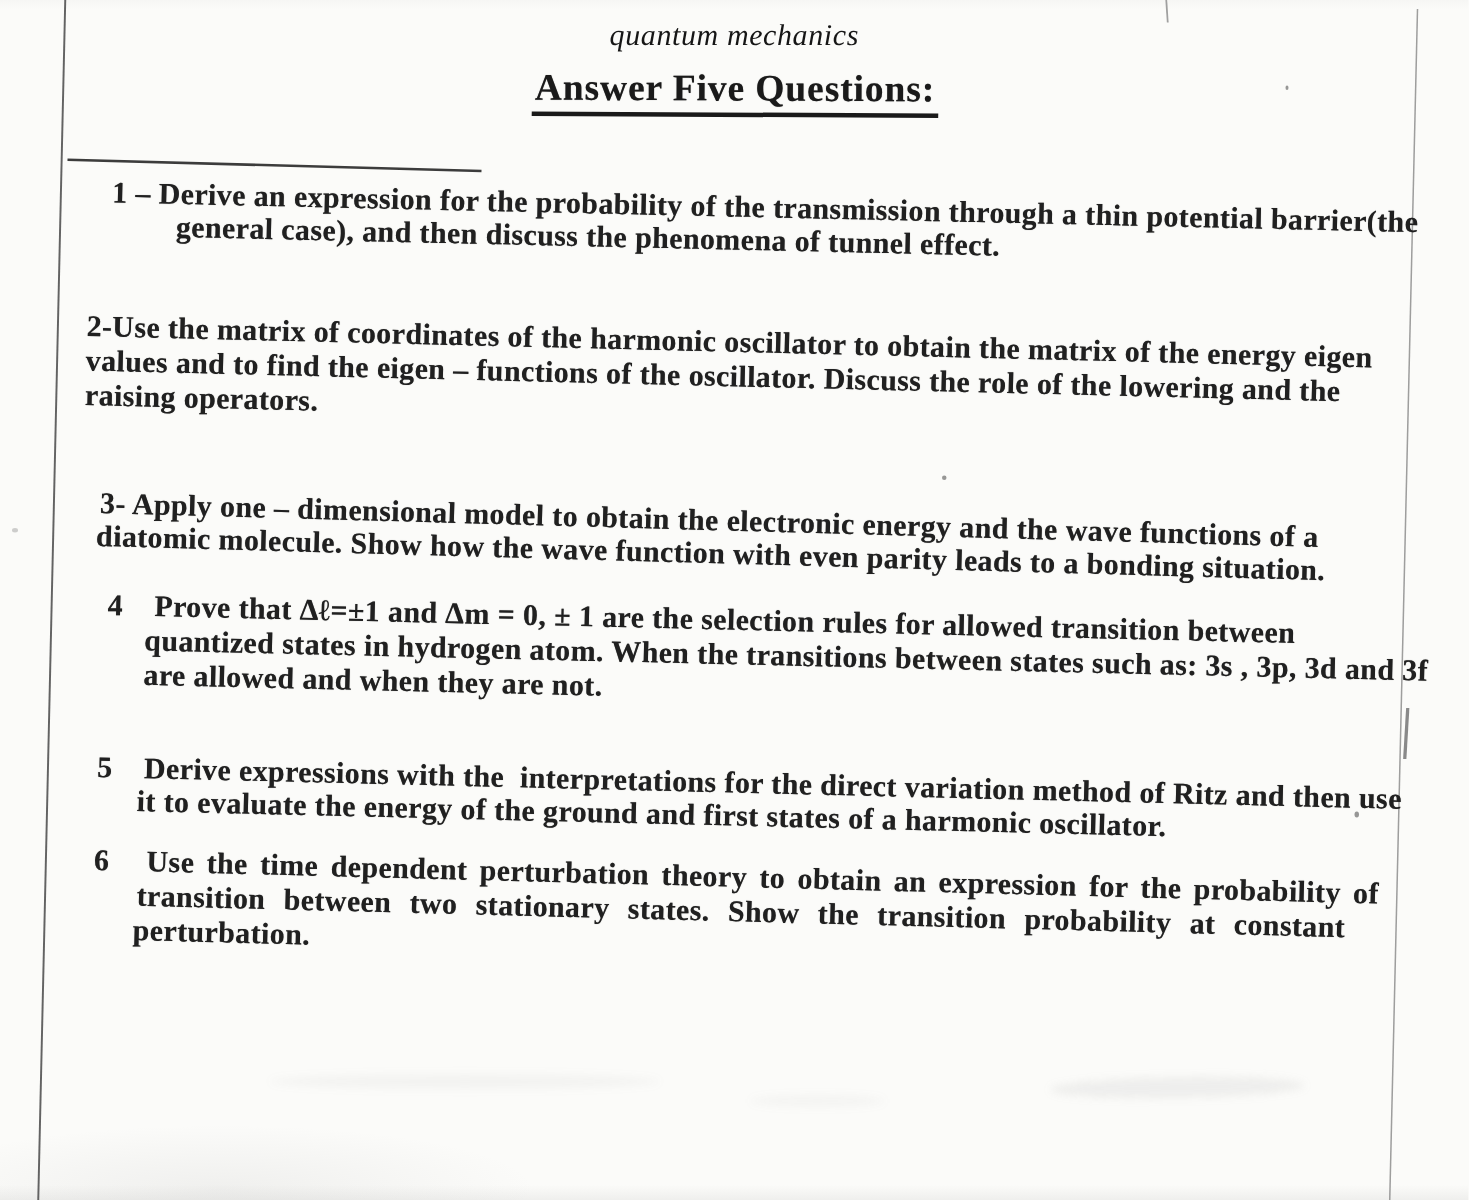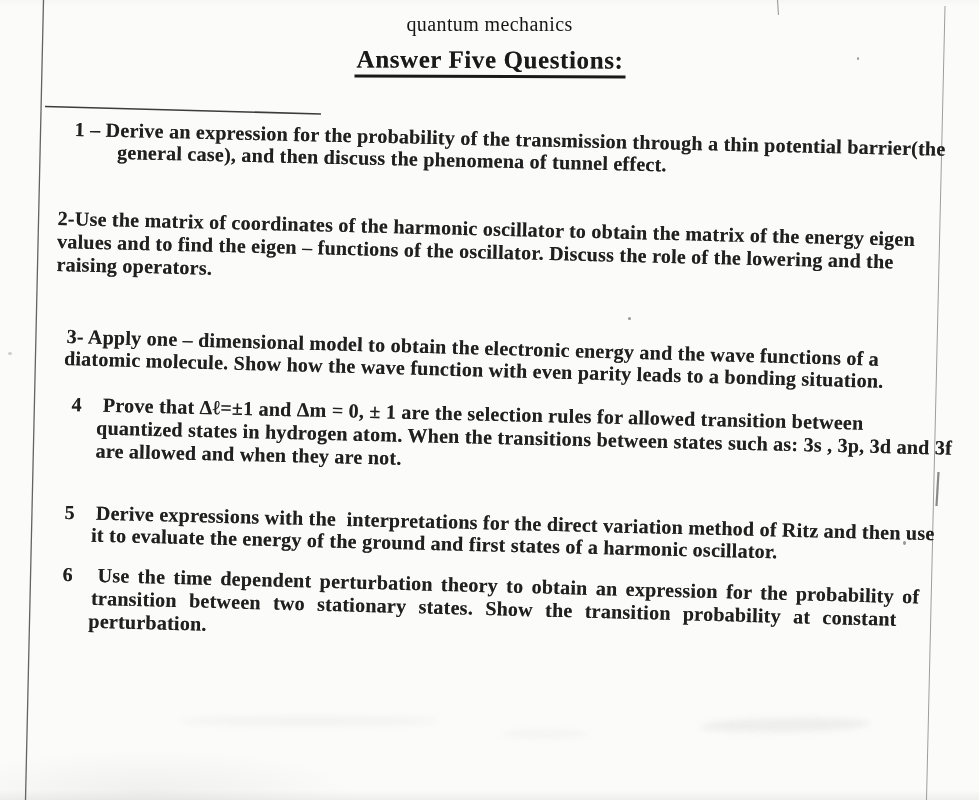--- a/index.html
+++ b/index.html
@@ -33,20 +33,21 @@
   .course-title {
     position: absolute;
     top: 13px;
     left: 50%;
     transform: translateX(-50%);
     font-size: 20px;
     font-weight: 400;
     letter-spacing: 0.4px;
     color: #161616;
     white-space: pre;
+    font-style: italic;
   }
   .exam-heading {
     position: absolute;
     top: 46px;
     left: 50%;
     transform: translateX(-50%) rotate(0.25deg);
     font-size: 25px;
     font-weight: 700;
     letter-spacing: 0.6px;
     color: #1a1a1a;

